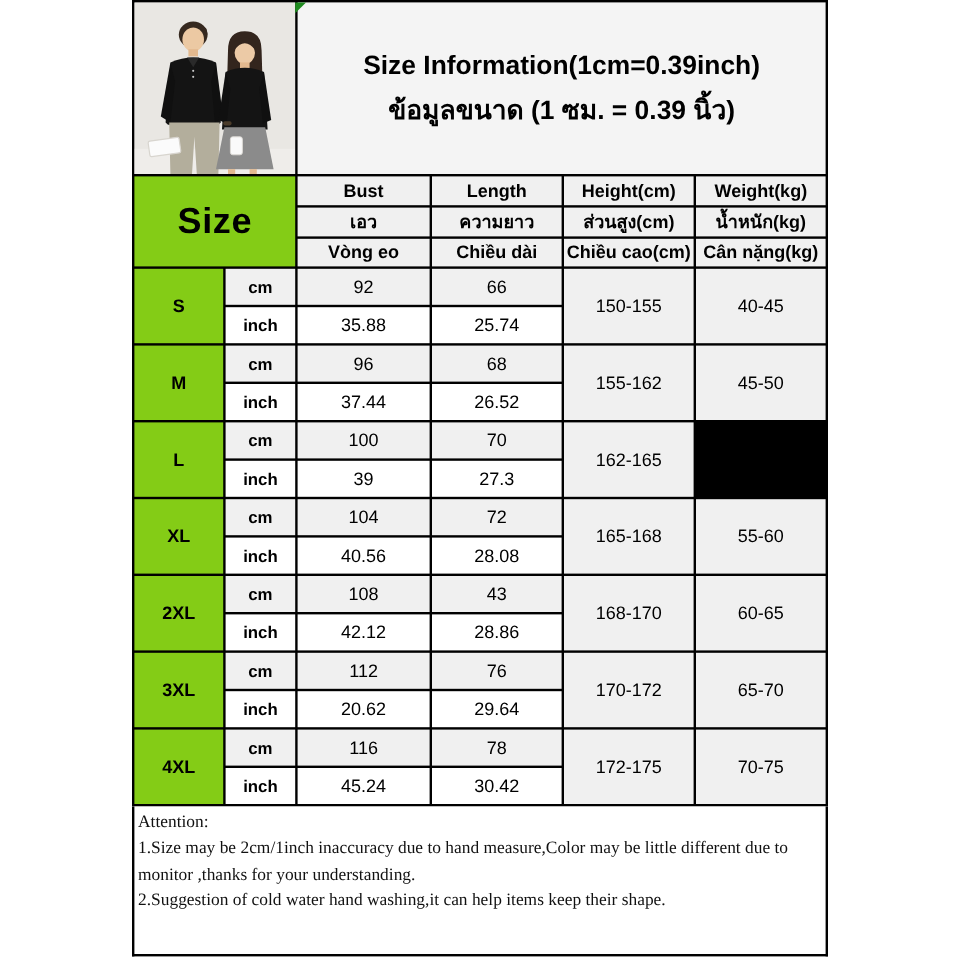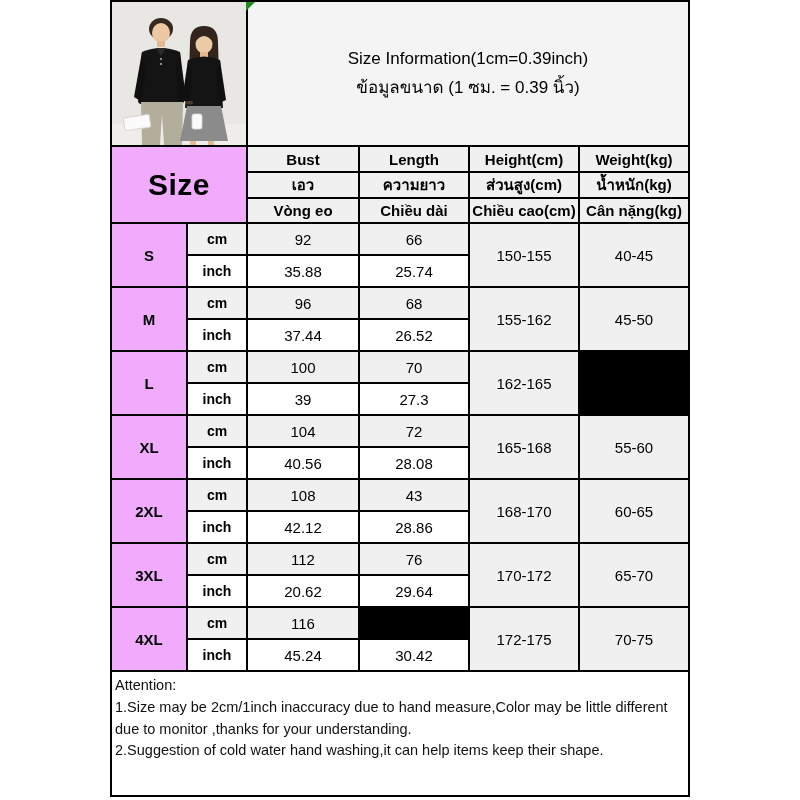--- a/index.html
+++ b/index.html
@@ -8,40 +8,40 @@
   .sheet { position:absolute; left:110px; top:0; width:580px; height:795px; }
 
   .grid {
     display:grid; width:580px;
     grid-template-columns:74px 58px 110px 108px 108px 108px;
     grid-template-rows:143px 24px 24px 23px repeat(14, 30px);
     gap:2px; background:#000; border:2px solid #000;
   }
   .cell { background:#fff; display:flex; align-items:center; justify-content:center; overflow:hidden; }
   .shade { background:#f0f0f0; }
-  .mid   { background:#f0abfc; }
+  .mid   { background:#84cc16; }
 
   .photo-cell { background:#e9e7e3; padding:0; }
   .photo-cell svg { display:block; width:100%; height:100%; }
 
   .title-cell { background:#f4f4f4; flex-direction:column; justify-content:center; }
-  .title-line { font-weight:normal; font-size:17px; line-height:1.65; text-align:right; white-space:nowrap; }
+  .title-line { font-weight:bold; font-size:22px; line-height:1.65; text-align:right; white-space:nowrap; }
 
   .size-cell { font-weight:bold; font-size:30px; letter-spacing:0.5px; }
   .hdr  { font-weight:bold; font-size:15px; white-space:nowrap; }
   .lbl  { font-weight:bold; font-size:15px; }
   .unit { font-weight:bold; font-size:14px; }
   .val  { font-weight:normal; font-size:15px; }
 
   .attention {
     width:580px; height:125px; border:2px solid #000; border-top:0;
     background:#fff; padding:3px 6px 0 3px;
     font-size:14.5px; line-height:1.5; color:#111;
   }
-  .attention p { margin:0; }
+  .attention p { margin:0;font-family:Liberation Serif, serif; }
 
   .corner-flag {
     position:absolute; left:136px; top:2px; width:0; height:0;
     border-top:9px solid #1e8a1e; border-right:9px solid transparent;
   }
 </style>
 </head>
 <body>
 
 <div class="page">
@@ -158,20 +158,21 @@
       <div class="cell shade val" style="grid-area:15/4">76</div>
       <div class="cell shade val" style="grid-area:15/5/17/6">170-172</div>
       <div class="cell shade val" style="grid-area:15/6/17/7">65-70</div>
       <div class="cell unit" style="grid-area:16/2">inch</div>
       <div class="cell val" style="grid-area:16/3">20.62</div>
       <div class="cell val" style="grid-area:16/4">29.64</div>
 
       <div class="cell mid lbl" style="grid-area:17/1/19/2">4XL</div>
       <div class="cell shade unit" style="grid-area:17/2">cm</div>
       <div class="cell shade val" style="grid-area:17/3">116</div>
+      <div class="cell shade val" style="grid-area:17/4">78</div>
       <div class="cell shade val" style="grid-area:17/5/19/6">172-175</div>
       <div class="cell shade val" style="grid-area:17/6/19/7">70-75</div>
       <div class="cell unit" style="grid-area:18/2">inch</div>
       <div class="cell val" style="grid-area:18/3">45.24</div>
       <div class="cell val" style="grid-area:18/4">30.42</div>
 
     </div>
 
     <div class="attention">
       <p>Attention:</p>

